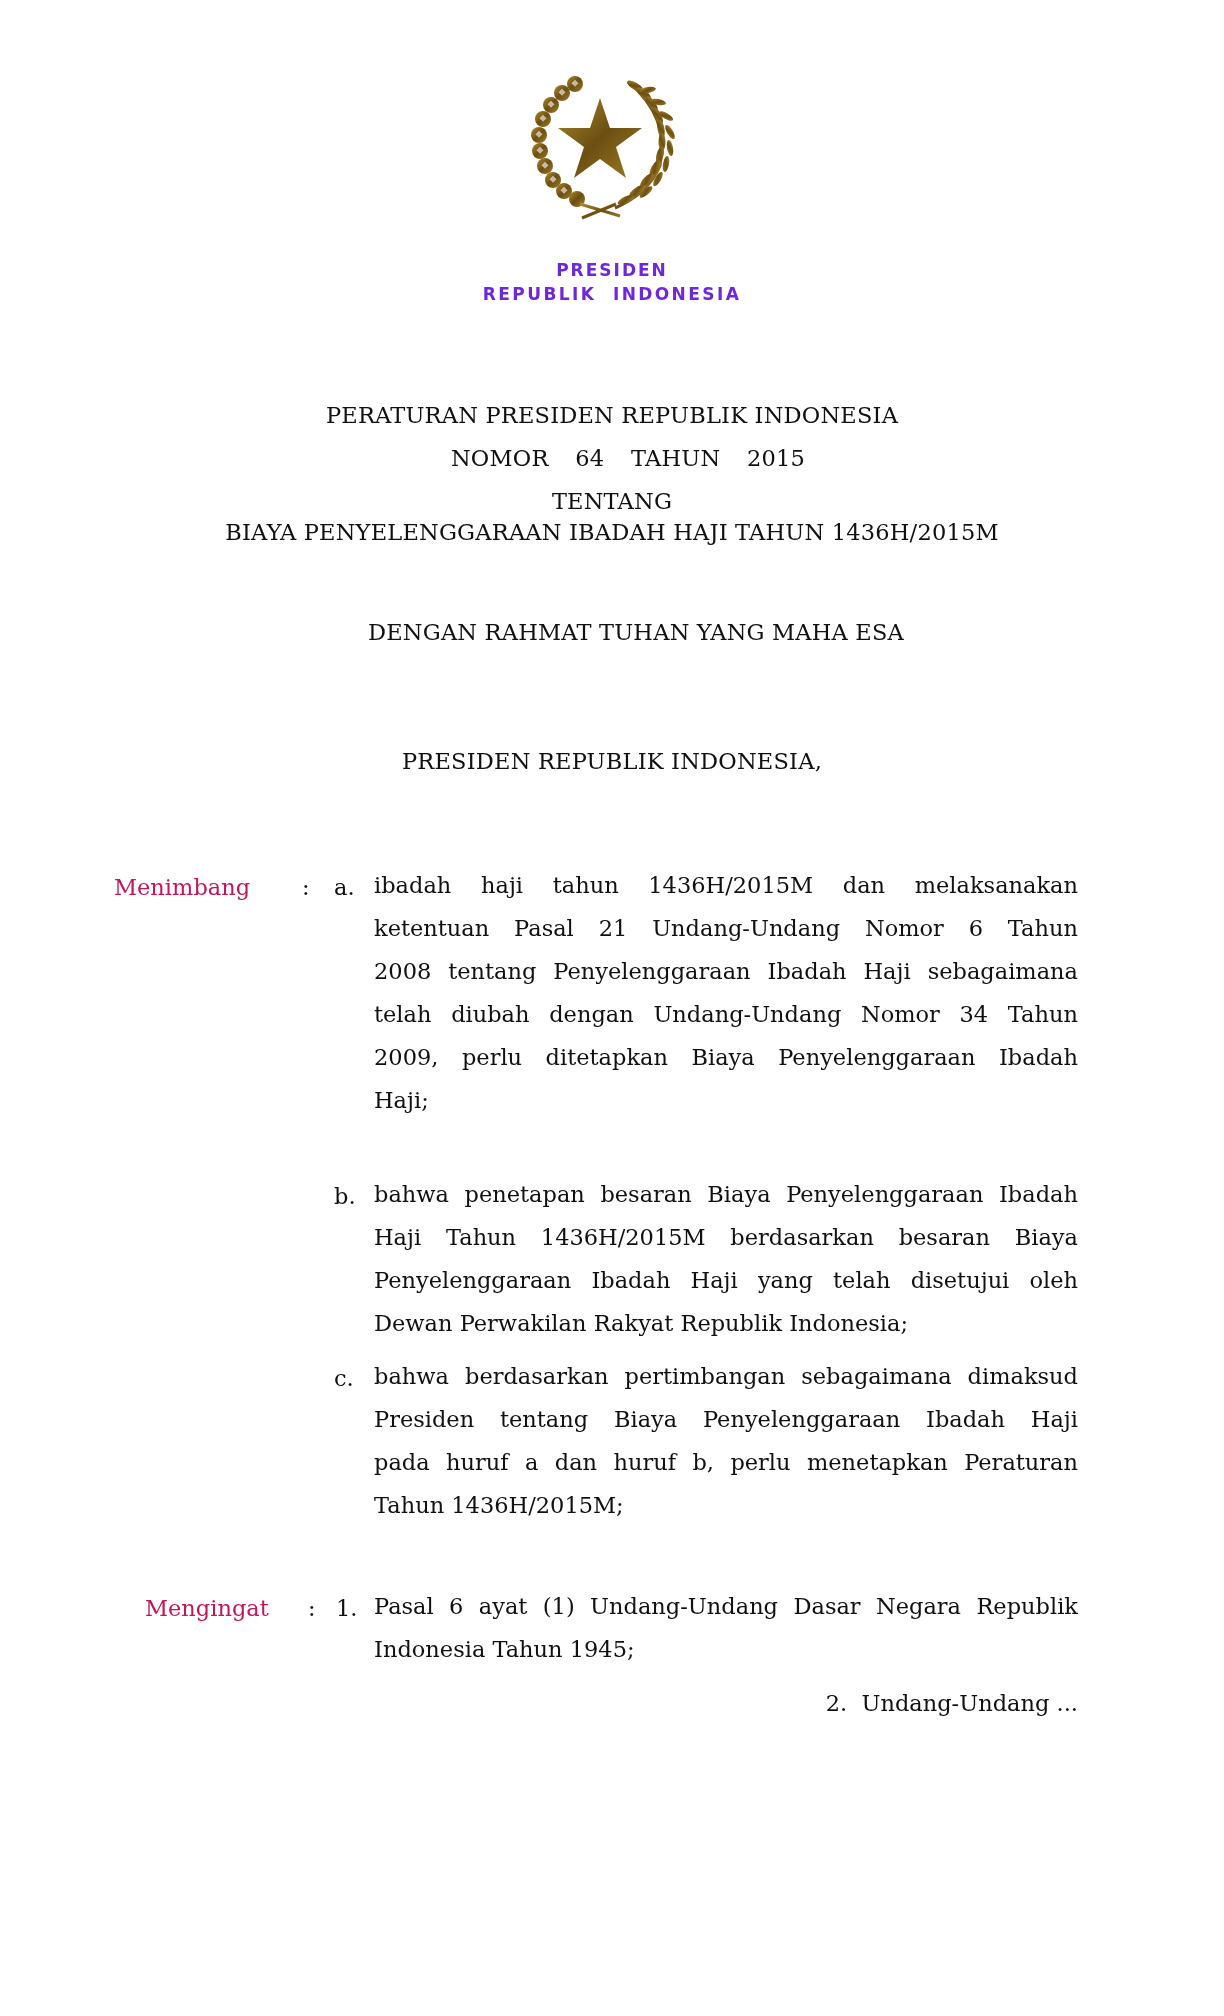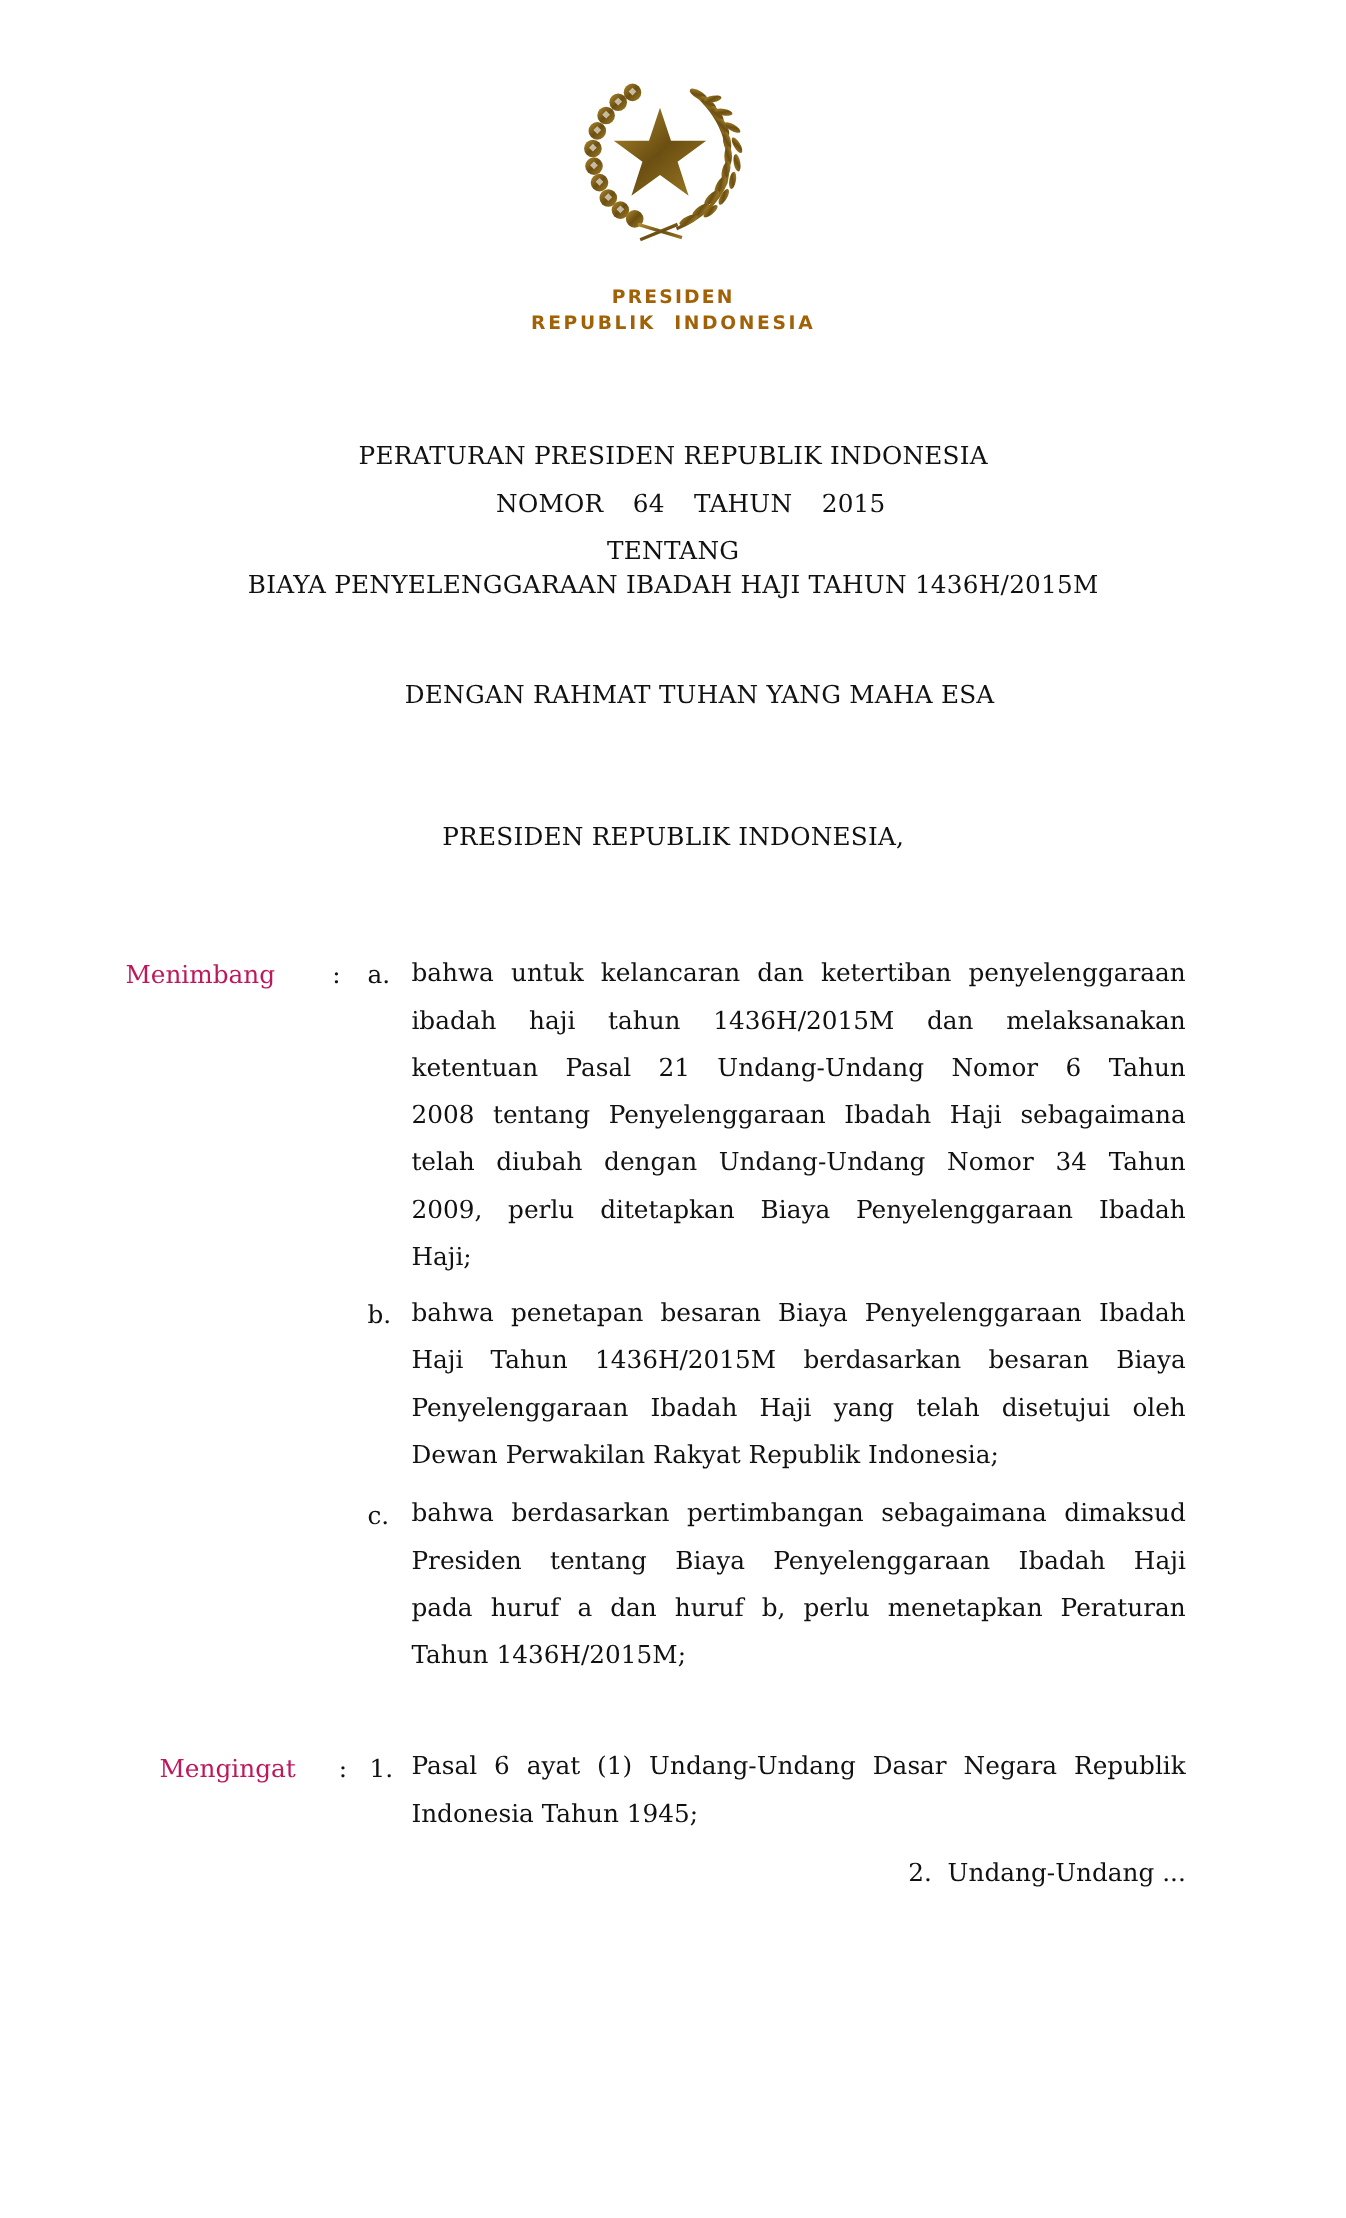--- a/index.html
+++ b/index.html
@@ -3,21 +3,21 @@
   <meta charset="utf-8">
   <style>
     html, body { margin: 0; padding: 0; background: #ffffff; }
     body { width: 1224px; height: 2016px; position: relative; overflow: hidden; color: #1a1a1a; }
     .page { position: absolute; left: 0; top: 0; width: 1224px; height: 2016px; background: #fff; }
 
     .emblem { position: absolute; left: 520px; top: 66px; width: 160px; height: 160px; }
     .emblem svg { width: 160px; height: 160px; display: block; }
 
     .inst-label { position: absolute; left: 0; width: 1224px; text-align: center;
-      font-family: "DejaVu Sans", sans-serif; font-weight: bold; color: #a16207;
+      font-family: "DejaVu Sans", sans-serif; font-weight: bold; color: #6d28d9;
       letter-spacing: 2px; font-size: 17px; }
     .inst-1 { top: 260px; }
     .inst-2 { top: 284px; letter-spacing: 2.4px; }
 
     .title-line { position: absolute; left: 0; width: 1224px; text-align: center;
       font-family: "DejaVu Serif", serif; font-size: 22.5px; color: #111; white-space: pre; letter-spacing: 0.2px; }
     .t1 { top: 402px; }
     .t2 { top: 445px; word-spacing: 6px; padding-left: 16px; }
     .t3 { top: 488px; }
     .t4 { top: 519px; }
@@ -112,21 +112,20 @@
   <div class="title-line t3">TENTANG</div>
   <div class="title-line t4">BIAYA PENYELENGGARAAN IBADAH HAJI TAHUN 1436H/2015M</div>
   <div class="title-line t5">DENGAN RAHMAT TUHAN YANG MAHA ESA</div>
   <div class="title-line t6">PRESIDEN REPUBLIK INDONESIA,</div>
 
   <div class="section-label" style="left:114px; top:874px;">Menimbang</div>
   <div class="colon" style="left:302px; top:874px;">:</div>
 
   <div class="marker" style="left:334px; top:874px;">a.</div>
   <div class="para" style="top:864px;">
-    <span class="ln">bahwa untuk kelancaran dan ketertiban penyelenggaraan</span>
     <span class="ln">ibadah haji tahun 1436H/2015M dan melaksanakan</span>
     <span class="ln">ketentuan Pasal 21 Undang-Undang Nomor 6 Tahun</span>
     <span class="ln">2008 tentang Penyelenggaraan Ibadah Haji sebagaimana</span>
     <span class="ln">telah diubah dengan Undang-Undang Nomor 34 Tahun</span>
     <span class="ln">2009, perlu ditetapkan Biaya Penyelenggaraan Ibadah</span>
     <span class="ln last">Haji;</span>
   </div>
 
   <div class="marker" style="left:334px; top:1183px;">b.</div>
   <div class="para" style="top:1173px;">

